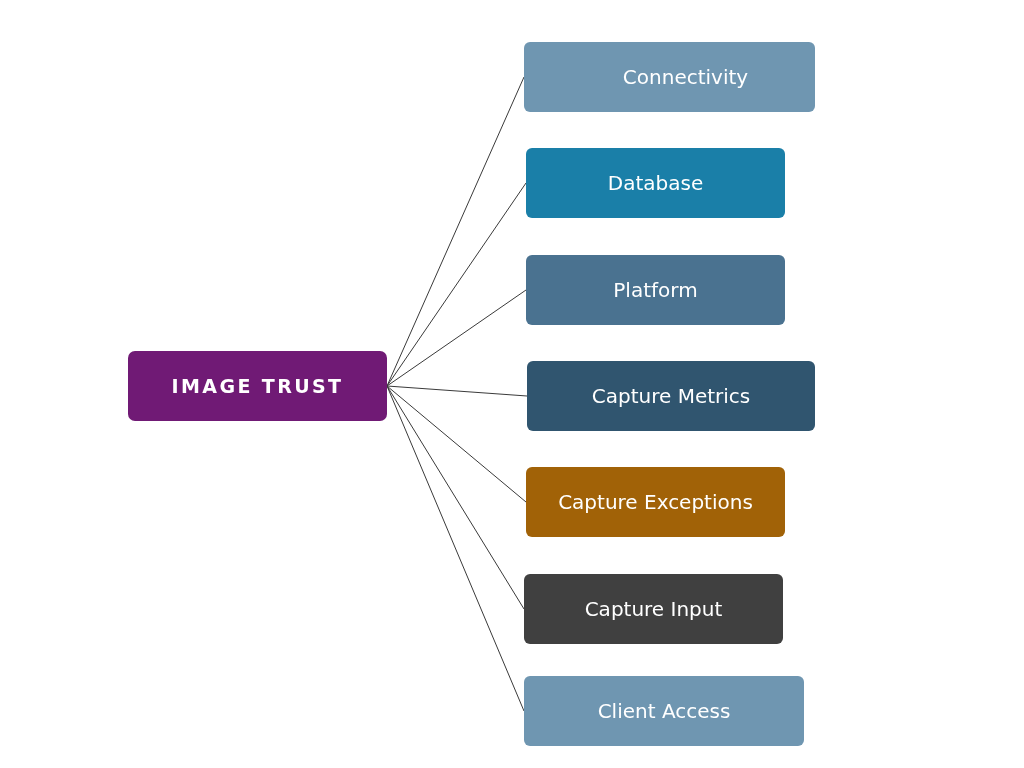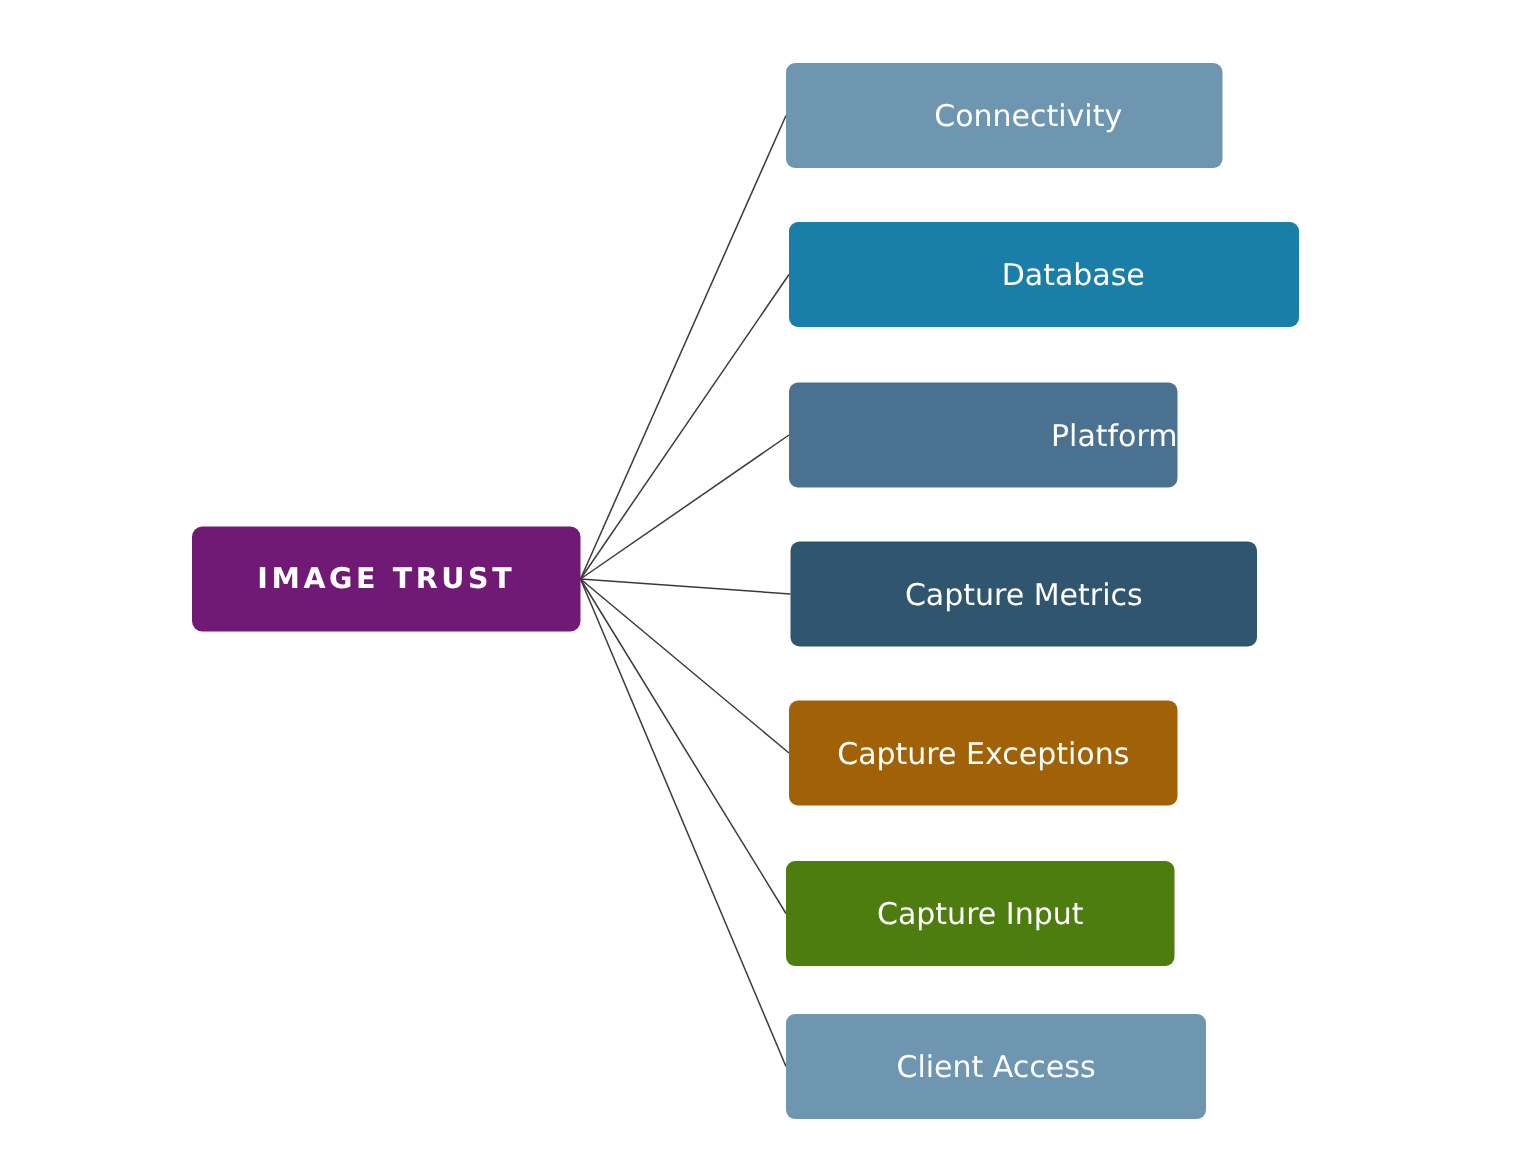--- a/index.html
+++ b/index.html
@@ -31,30 +31,30 @@
     <line x1="387" y1="386" x2="524" y2="711" stroke="#3a3a3a" stroke-width="1"></line>
   </svg>
 
 <div class="root" style="background: #701a75;">
   <span>IMAGE TRUST</span>
 </div>
 
 <div class="node" id="node-0" style="left: 524px; top: 42px; width: 259px; background: rgb(111, 150, 177); padding-left: 32px;">
   <span>Connectivity</span>
 </div>
-<div class="node" id="node-1" style="left: 526px; top: 148px; width: 301px; background: rgb(26, 127, 168); padding-left: 39px;">
+<div class="node" id="node-1" style="left: 526px; top: 148px; width: 259px; background: rgb(26, 127, 168);">
   <span>Database</span>
 </div>
-<div class="node" id="node-2" style="left: 526px; top: 255px; width: 259px; background: rgb(74, 114, 144); justify-content: flex-end;">
+<div class="node" id="node-2" style="left: 526px; top: 255px; width: 259px; background: rgb(74, 114, 144);">
   <span>Platform</span>
 </div>
-<div class="node" id="node-3" style="left: 527px; top: 361px; width: 311px; background: rgb(48, 85, 111);">
+<div class="node" id="node-3" style="left: 527px; top: 361px; width: 288px; background: rgb(48, 85, 111);">
   <span>Capture Metrics</span>
 </div>
 <div class="node" id="node-4" style="left: 526px; top: 467px; width: 259px; background: #a16207;">
   <span>Capture Exceptions</span>
 </div>
-<div class="node" id="node-5" style="left: 524px; top: 574px; width: 259px; background: #4d7c0f;">
+<div class="node" id="node-5" style="left: 524px; top: 574px; width: 259px; background: #404040;">
   <span>Capture Input</span>
 </div>
 <div class="node" id="node-6" style="left: 524px; top: 676px; width: 280px; background: rgb(111, 150, 177);">
   <span>Client Access</span>
 </div>
 
 </body></html>

